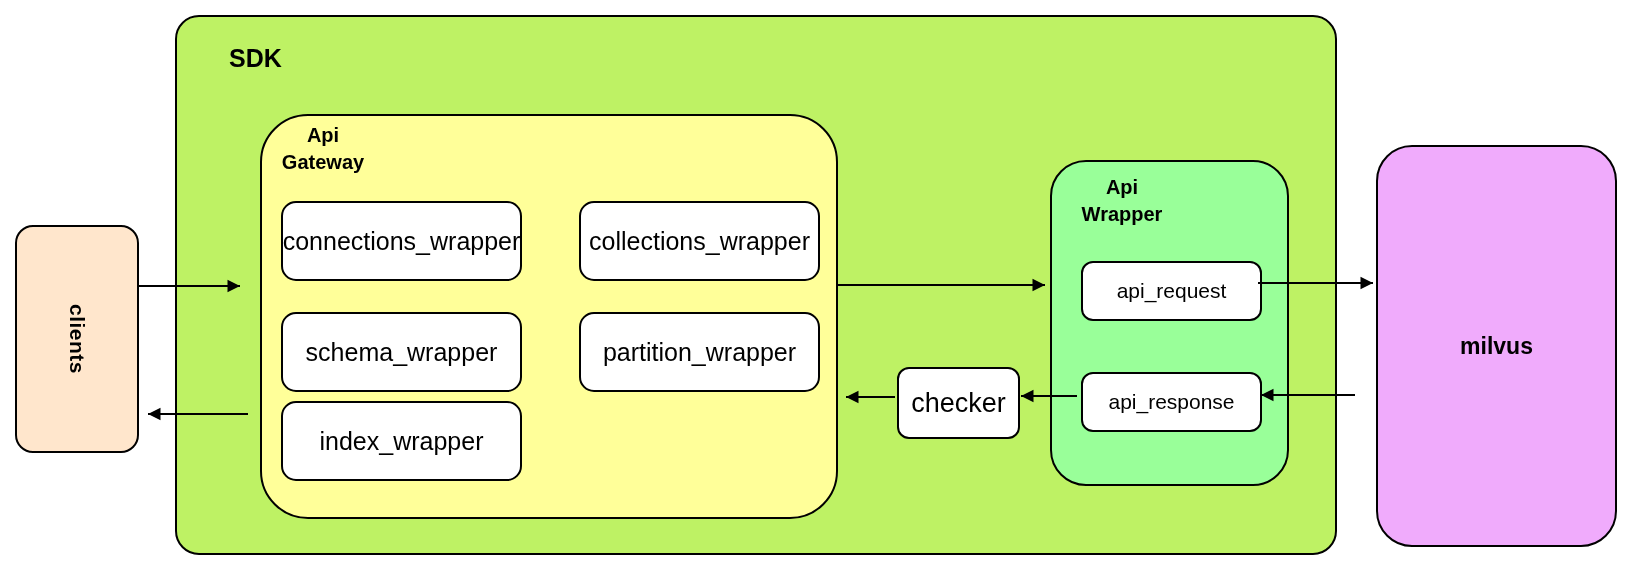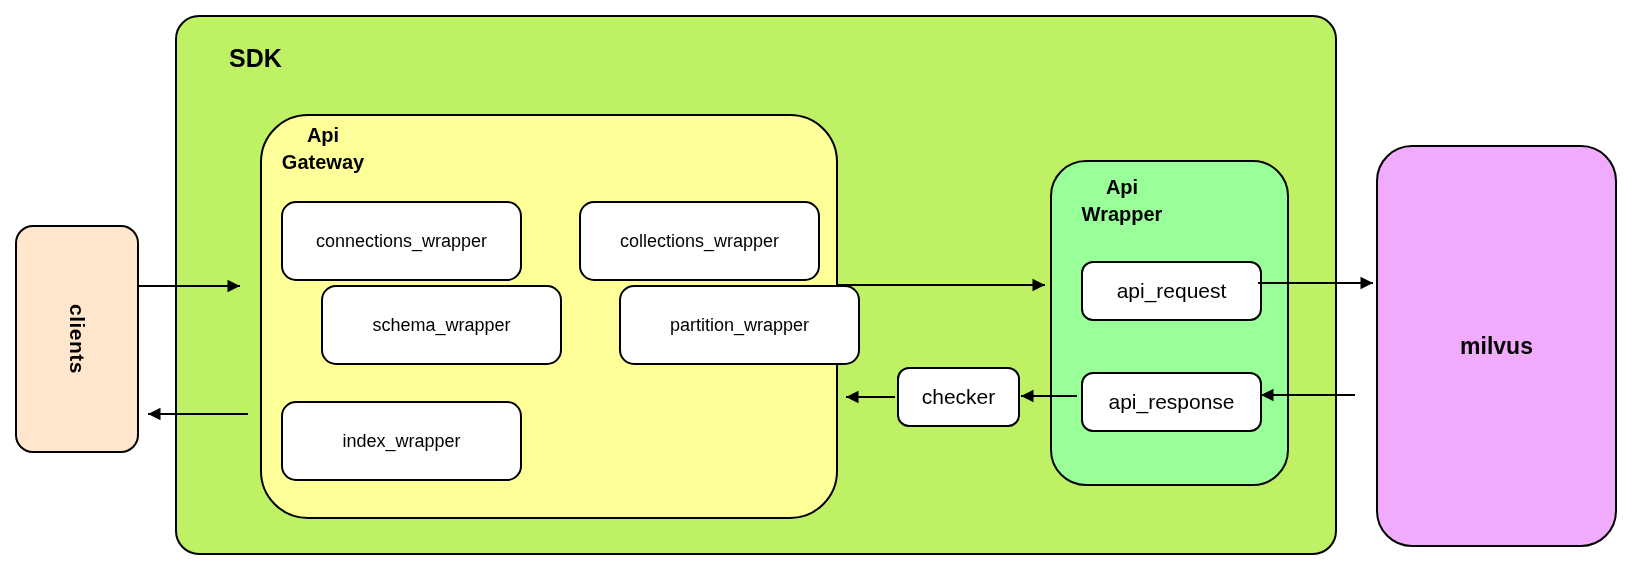--- a/index.html
+++ b/index.html
@@ -31,28 +31,28 @@
   }
   .group-label {
     position:absolute; text-align:center;
     font-weight:bold; font-size:20px; line-height:27px;
   }
   .api-wrapper .group-label { left:6px; top:6px; width:110px; }
   .wb {
     position:absolute; width:241px; height:80px;
     background:#ffffff; border:2px solid #000; border-radius:15px;
     display:flex; align-items:center; justify-content:center;
-    font-size:18px; box-sizing:border-box;
+    font-size:25px; box-sizing:border-box;
   }
   .c1 { left:19px; }  .c2 { left:317px; }
-  .r1 { top:85px; }   .r2 { top:169px;margin-left:40px; }  .r3 { top:285px;text-align:right; }
+  .r1 { top:85px; }   .r2 { top:196px; }  .r3 { top:285px;text-align:right; }
   .checker {
-    left:720px; top:350px; width:123px; height:60px;
+    left:720px; top:350px; width:123px; height:72px;
     background:#ffffff; border-radius:12px;
-    display:flex; align-items:center; justify-content:center; font-size:21px;
+    display:flex; align-items:center; justify-content:center; font-size:27px;
   }
   .api-gateway {
     left:873px; top:143px; width:239px; height:326px;
     background:#99FF99; border-radius:36px;
   }
   .api-gateway .group-label { left:10px; top:12px; width:120px; }
   .gwb {
     position:absolute; left:29px; width:181px; height:60px;
     background:#ffffff; border:2px solid #000; border-radius:12px;
     display:flex; align-items:center; justify-content:center;

